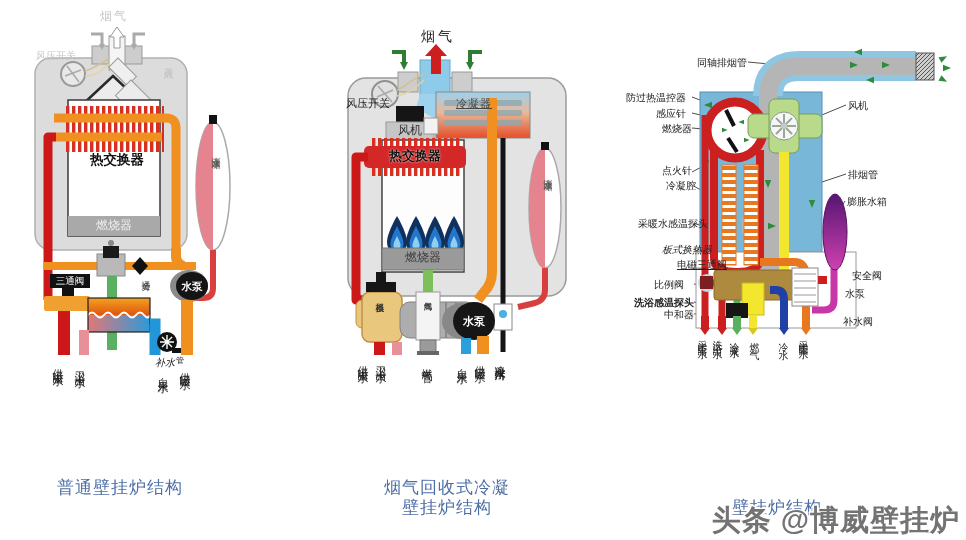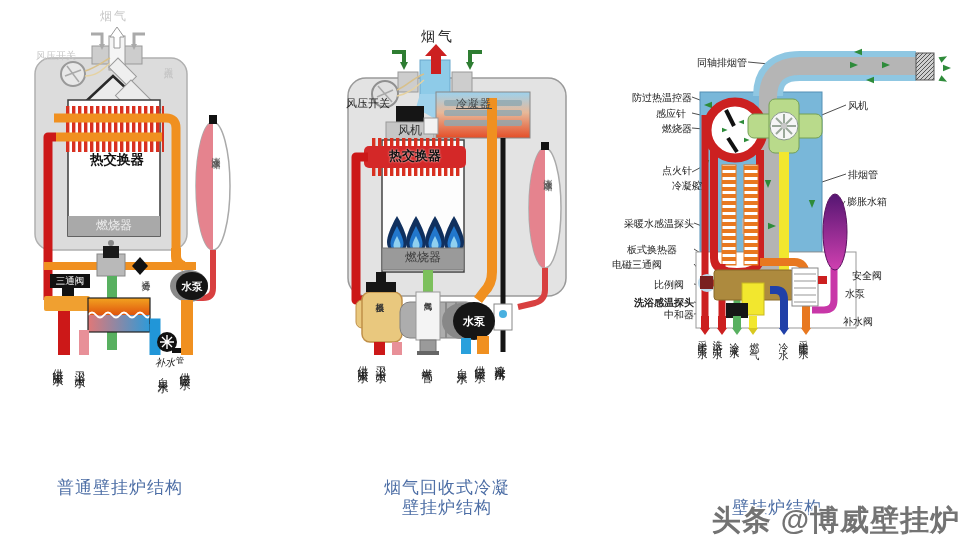--- a/index.html
+++ b/index.html
@@ -385,28 +385,28 @@
 <div class="vlbl" style="left:423px;top:296px;font-size:8px;letter-spacing:0;color:#333;">燃气阀</div>
 <div class="lbl ctr" style="left:454px;top:315px;width:40px;font-size:11px;font-weight:700;color:#fff;">水泵</div>
 <div class="vlbl" style="left:357px;top:357px;">供暖出水</div>
 <div class="vlbl" style="left:375px;top:357px;">卫浴出水</div>
 <div class="vlbl" style="left:421px;top:360px;">燃气管</div>
 <div class="vlbl" style="left:456px;top:360px;">自来水</div>
 <div class="vlbl" style="left:474px;top:357px;">供暖回水</div>
 <div class="vlbl" style="left:494px;top:357px;letter-spacing:1px;">冷凝水排污</div>
 
 <div class="lbl" style="left:697px;top:57px;">同轴排烟管</div>
-<div class="lbl" style="left:620px;top:92px;width:72px;text-align:right;">防过热温控器</div>
+<div class="lbl" style="left:620px;top:92px;width:72px;text-align:center;">防过热温控器</div>
 <div class="lbl" style="left:650px;top:108px;width:42px;text-align:center;">感应针</div>
 <div class="lbl" style="left:650px;top:123px;width:42px;text-align:right;">燃烧器</div>
 <div class="lbl" style="left:652px;top:165px;width:40px;text-align:right;">点火针</div>
-<div class="lbl" style="left:672px;top:180px;width:40px;text-align:left;">冷凝腔</div>
-<div class="lbl" style="left:612px;top:218px;width:82px;text-align:right;">采暖水感温探头</div>
-<div class="lbl" style="left:617px;top:244px;width:60px;text-align:right;">板式换热器</div>
-<div class="lbl" style="left:612px;top:259px;width:62px;">电磁三通阀</div>
+<div class="lbl" style="left:656px;top:180px;width:40px;text-align:right;">冷凝腔</div>
+<div class="lbl" style="left:626px;top:218px;width:82px;text-align:right;">采暖水感温探头</div>
+<div class="lbl" style="left:652px;top:244px;width:60px;text-align:right;font-style:italic;">板式换热器</div>
+<div class="lbl" style="left:665px;top:259px;width:62px;text-align:right;text-decoration:underline;">电磁三通阀</div>
 <div class="lbl" style="left:654px;top:279px;width:40px;text-align:left;">比例阀</div>
 <div class="lbl" style="left:618px;top:297px;width:76px;text-align:right;font-weight:bold;">洗浴感温探头</div>
 <div class="lbl" style="left:652px;top:309px;width:42px;text-align:right;">中和器</div>
 <div class="lbl" style="left:848px;top:100px;">风机</div>
 <div class="lbl" style="left:848px;top:169px;">排烟管</div>
 <div class="lbl" style="left:847px;top:196px;">膨胀水箱</div>
 <div class="lbl" style="left:845px;top:270px;margin-left:7px;">安全阀</div>
 <div class="lbl" style="left:845px;top:288px;">水泵</div>
 <div class="lbl" style="left:843px;top:316px;">补水阀</div>
 <div class="vlbl" style="left:697px;top:332px;font-size:10px;letter-spacing:3px;">采暖出水</div>

